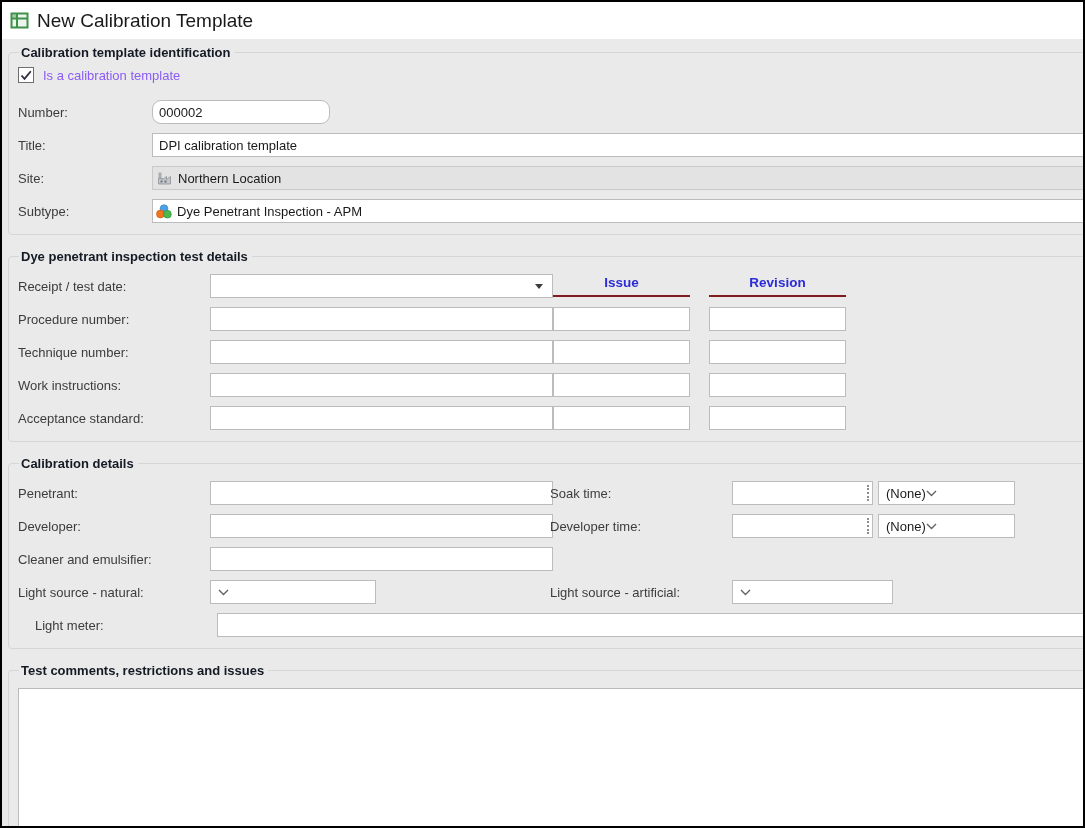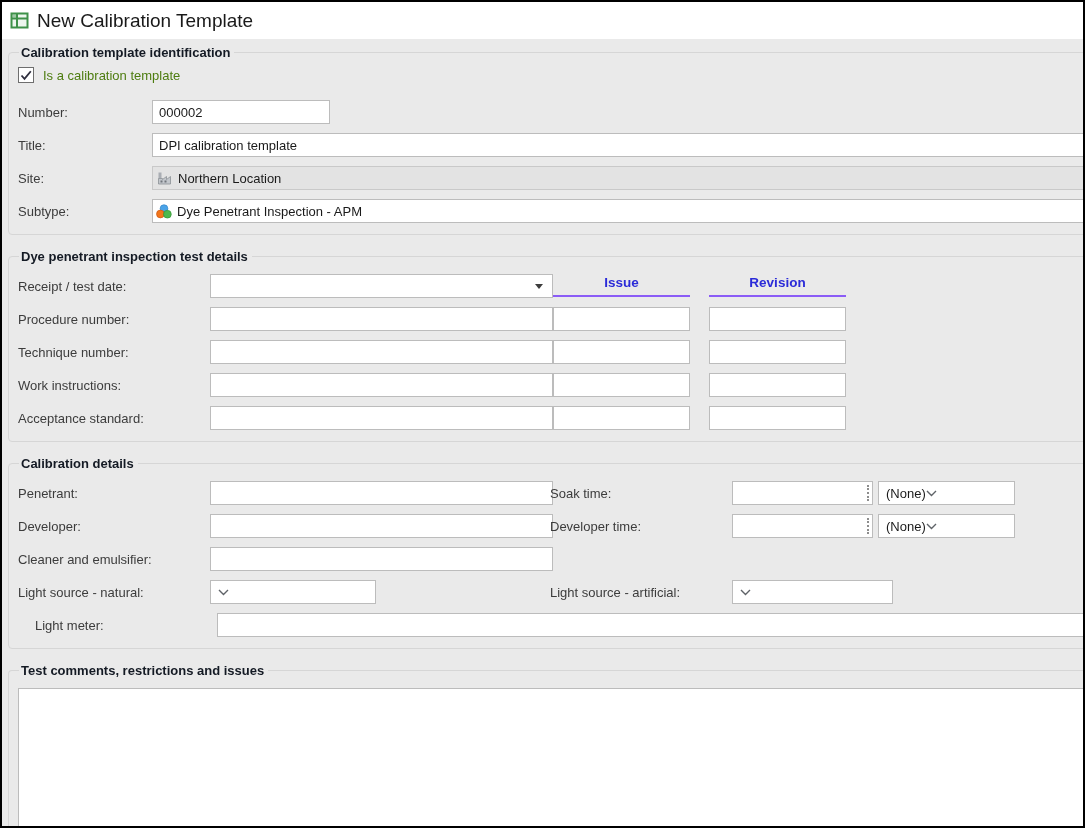--- a/index.html
+++ b/index.html
@@ -56,36 +56,36 @@
 
   .field, .ifield, .combo, .dropdown, .spin-field input {
     height: 24px;
     border: 1px solid #bcbcbc;
     background: #fff;
     font-size: 13px;
     color: #1a1a1a;
     font-family: "Liberation Sans", "DejaVu Sans", sans-serif;
   }
   input.field { padding: 0 6px; outline: none; }
-  .w-number { width: 178px; }
+  .w-number { width: 178px; border-radius: 9px; }
   .w-main   { width: 343px; flex: none; }
   .w-flex   { flex: 1; min-width: 0; }
 
   
   .ifield { display: flex; align-items: center; gap: 5px; padding: 0 4px 0 3px; flex: 1; min-width: 0; }
   .ifield .txt { font-size: 13px; color: #1a1a1a; white-space: nowrap; }
   .ifield.disabled { background: #e3e3e3; border-color: #c9c9c9; }
 
   
   .checkbox {
     width: 16px; height: 16px; flex: none;
     background: #fff; border: 1px solid #6e6e6e;
     display: inline-flex; align-items: center; justify-content: center;
   }
-  .cb-label { margin-left: 9px; font-size: 13px; color: #4d7c0f; }
+  .cb-label { margin-left: 9px; font-size: 13px; color: #8b5cf6; }
 
   
   .combo { width: 343px; flex: none; position: relative; }
   .combo .tri {
     position: absolute; right: 9px; top: 9px;
     width: 0; height: 0;
     border-left: 4px solid transparent;
     border-right: 4px solid transparent;
     border-top: 5px solid #3c3c3c;
   }
@@ -107,21 +107,21 @@
     width: 0; border-left: 2px dotted #8d8d8d;
   }
 
   
   .col-head {
     width: 137px; flex: none;
     text-align: center;
     font-size: 13.5px; font-weight: bold;
     color: #2b2bd8;
     padding-bottom: 5px;
-    border-bottom: 2px solid #8b5cf6;
+    border-bottom: 2px solid #7f1d1d;
     align-self: center;
   }
   .ml20 { margin-left: 20px; }
   .ml19 { margin-left: 19px; }
 
   .col-input { width: 137px; flex: none; }
 
   textarea.comments-box {
     display: block;
     width: calc(100% - 1px);

